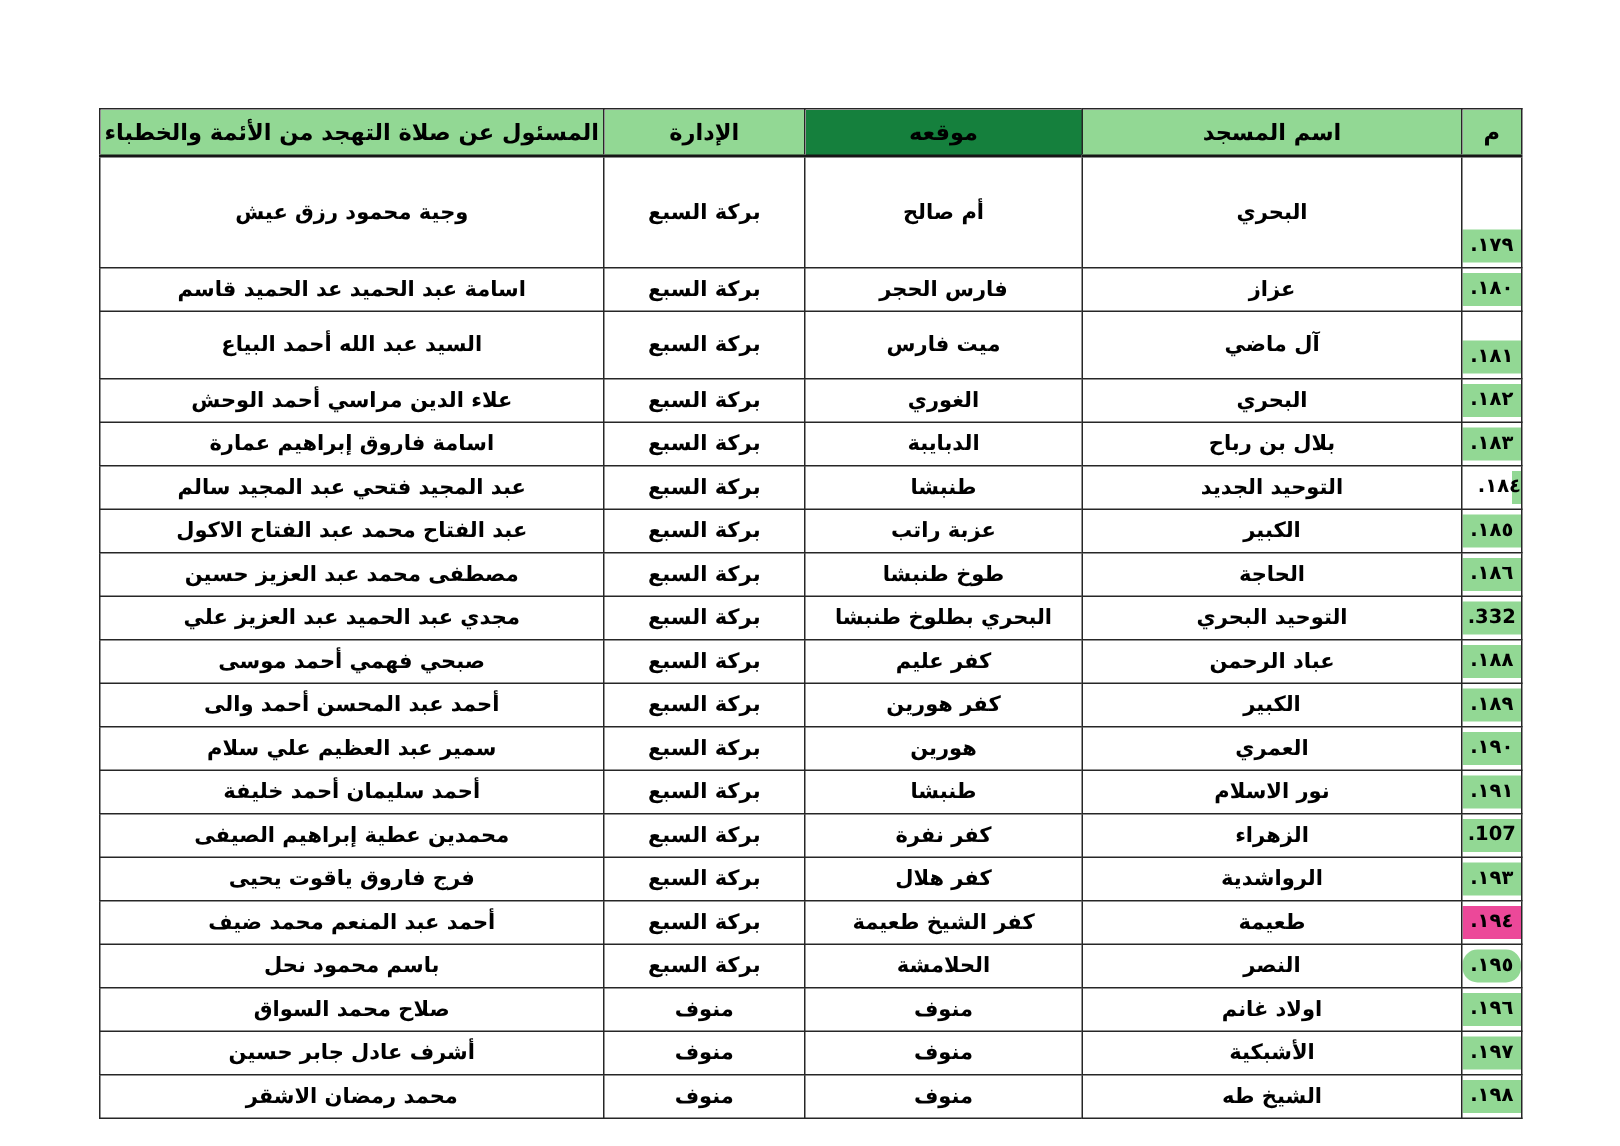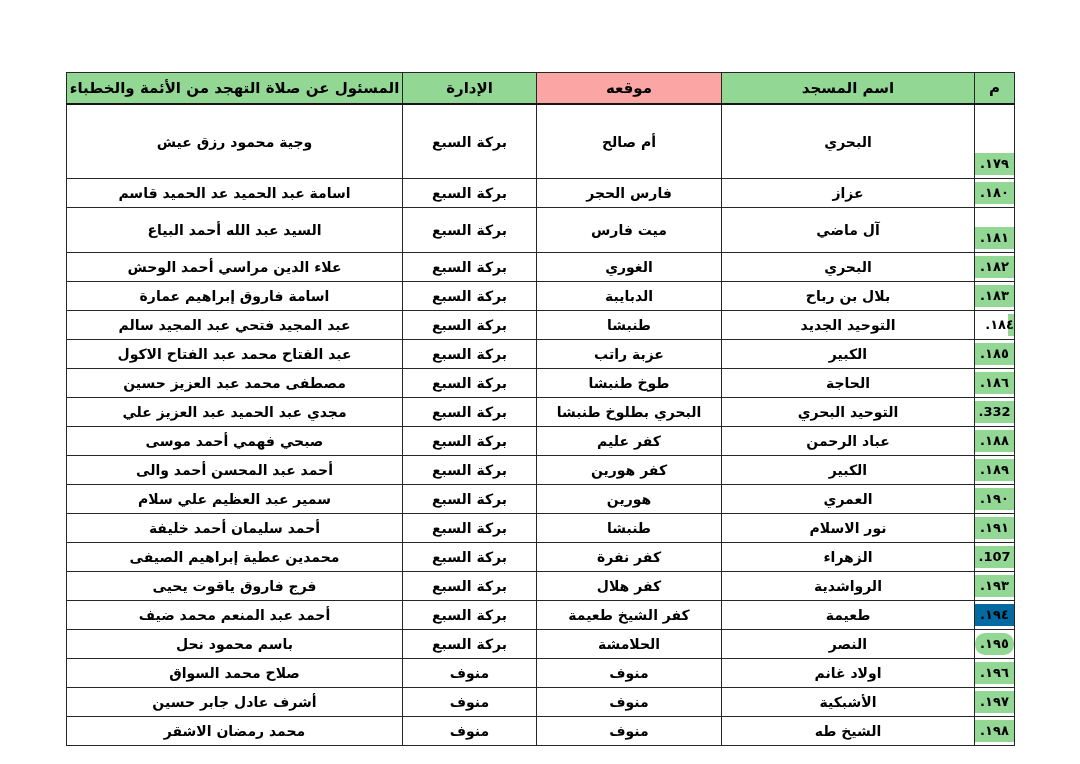--- a/index.html
+++ b/index.html
@@ -59,21 +59,21 @@
       <col style="width:40px">
       <col style="width:253px">
       <col style="width:185px">
       <col style="width:134px">
       <col style="width:336px">
     </colgroup>
     <thead>
       <tr>
         <th style="background: rgb(146, 216, 148);">م</th>
         <th style="background: rgb(146, 216, 148);">اسم المسجد</th>
-        <th style="background: #fca5a5;">موقعه</th>
+        <th style="background: #15803d;">موقعه</th>
         <th style="background: rgb(146, 216, 148);">الإدارة</th>
         <th style="background: rgb(146, 216, 148);">المسئول عن صلاة التهجد من الأئمة والخطباء</th>
       </tr>
     </thead>
     <tbody id="table-body">
         <tr>
           <td class="num-cell">
             <div class="num-fill" style="background: rgb(146, 216, 148); margin-top: 48px;">١٧٩.</div>
           </td>
           <td>البحري</td>
@@ -202,21 +202,21 @@
           <td class="num-cell">
             <div class="num-fill" style="background: rgb(146, 216, 148);">١٩٣.</div>
           </td>
           <td>الرواشدية</td>
           <td>كفر هلال</td>
           <td>بركة السبع</td>
           <td>فرج فاروق ياقوت يحيى</td>
         </tr>
         <tr>
           <td class="num-cell">
-            <div class="num-fill" style="background: #0369a1;">١٩٤.</div>
+            <div class="num-fill" style="background: #ec4899;">١٩٤.</div>
           </td>
           <td>طعيمة</td>
           <td>كفر الشيخ طعيمة</td>
           <td>بركة السبع</td>
           <td>أحمد عبد المنعم محمد ضيف</td>
         </tr>
         <tr>
           <td class="num-cell">
             <div class="num-fill" style="background: rgb(146, 216, 148); border-radius: 10px;">١٩٥.</div>
           </td>

